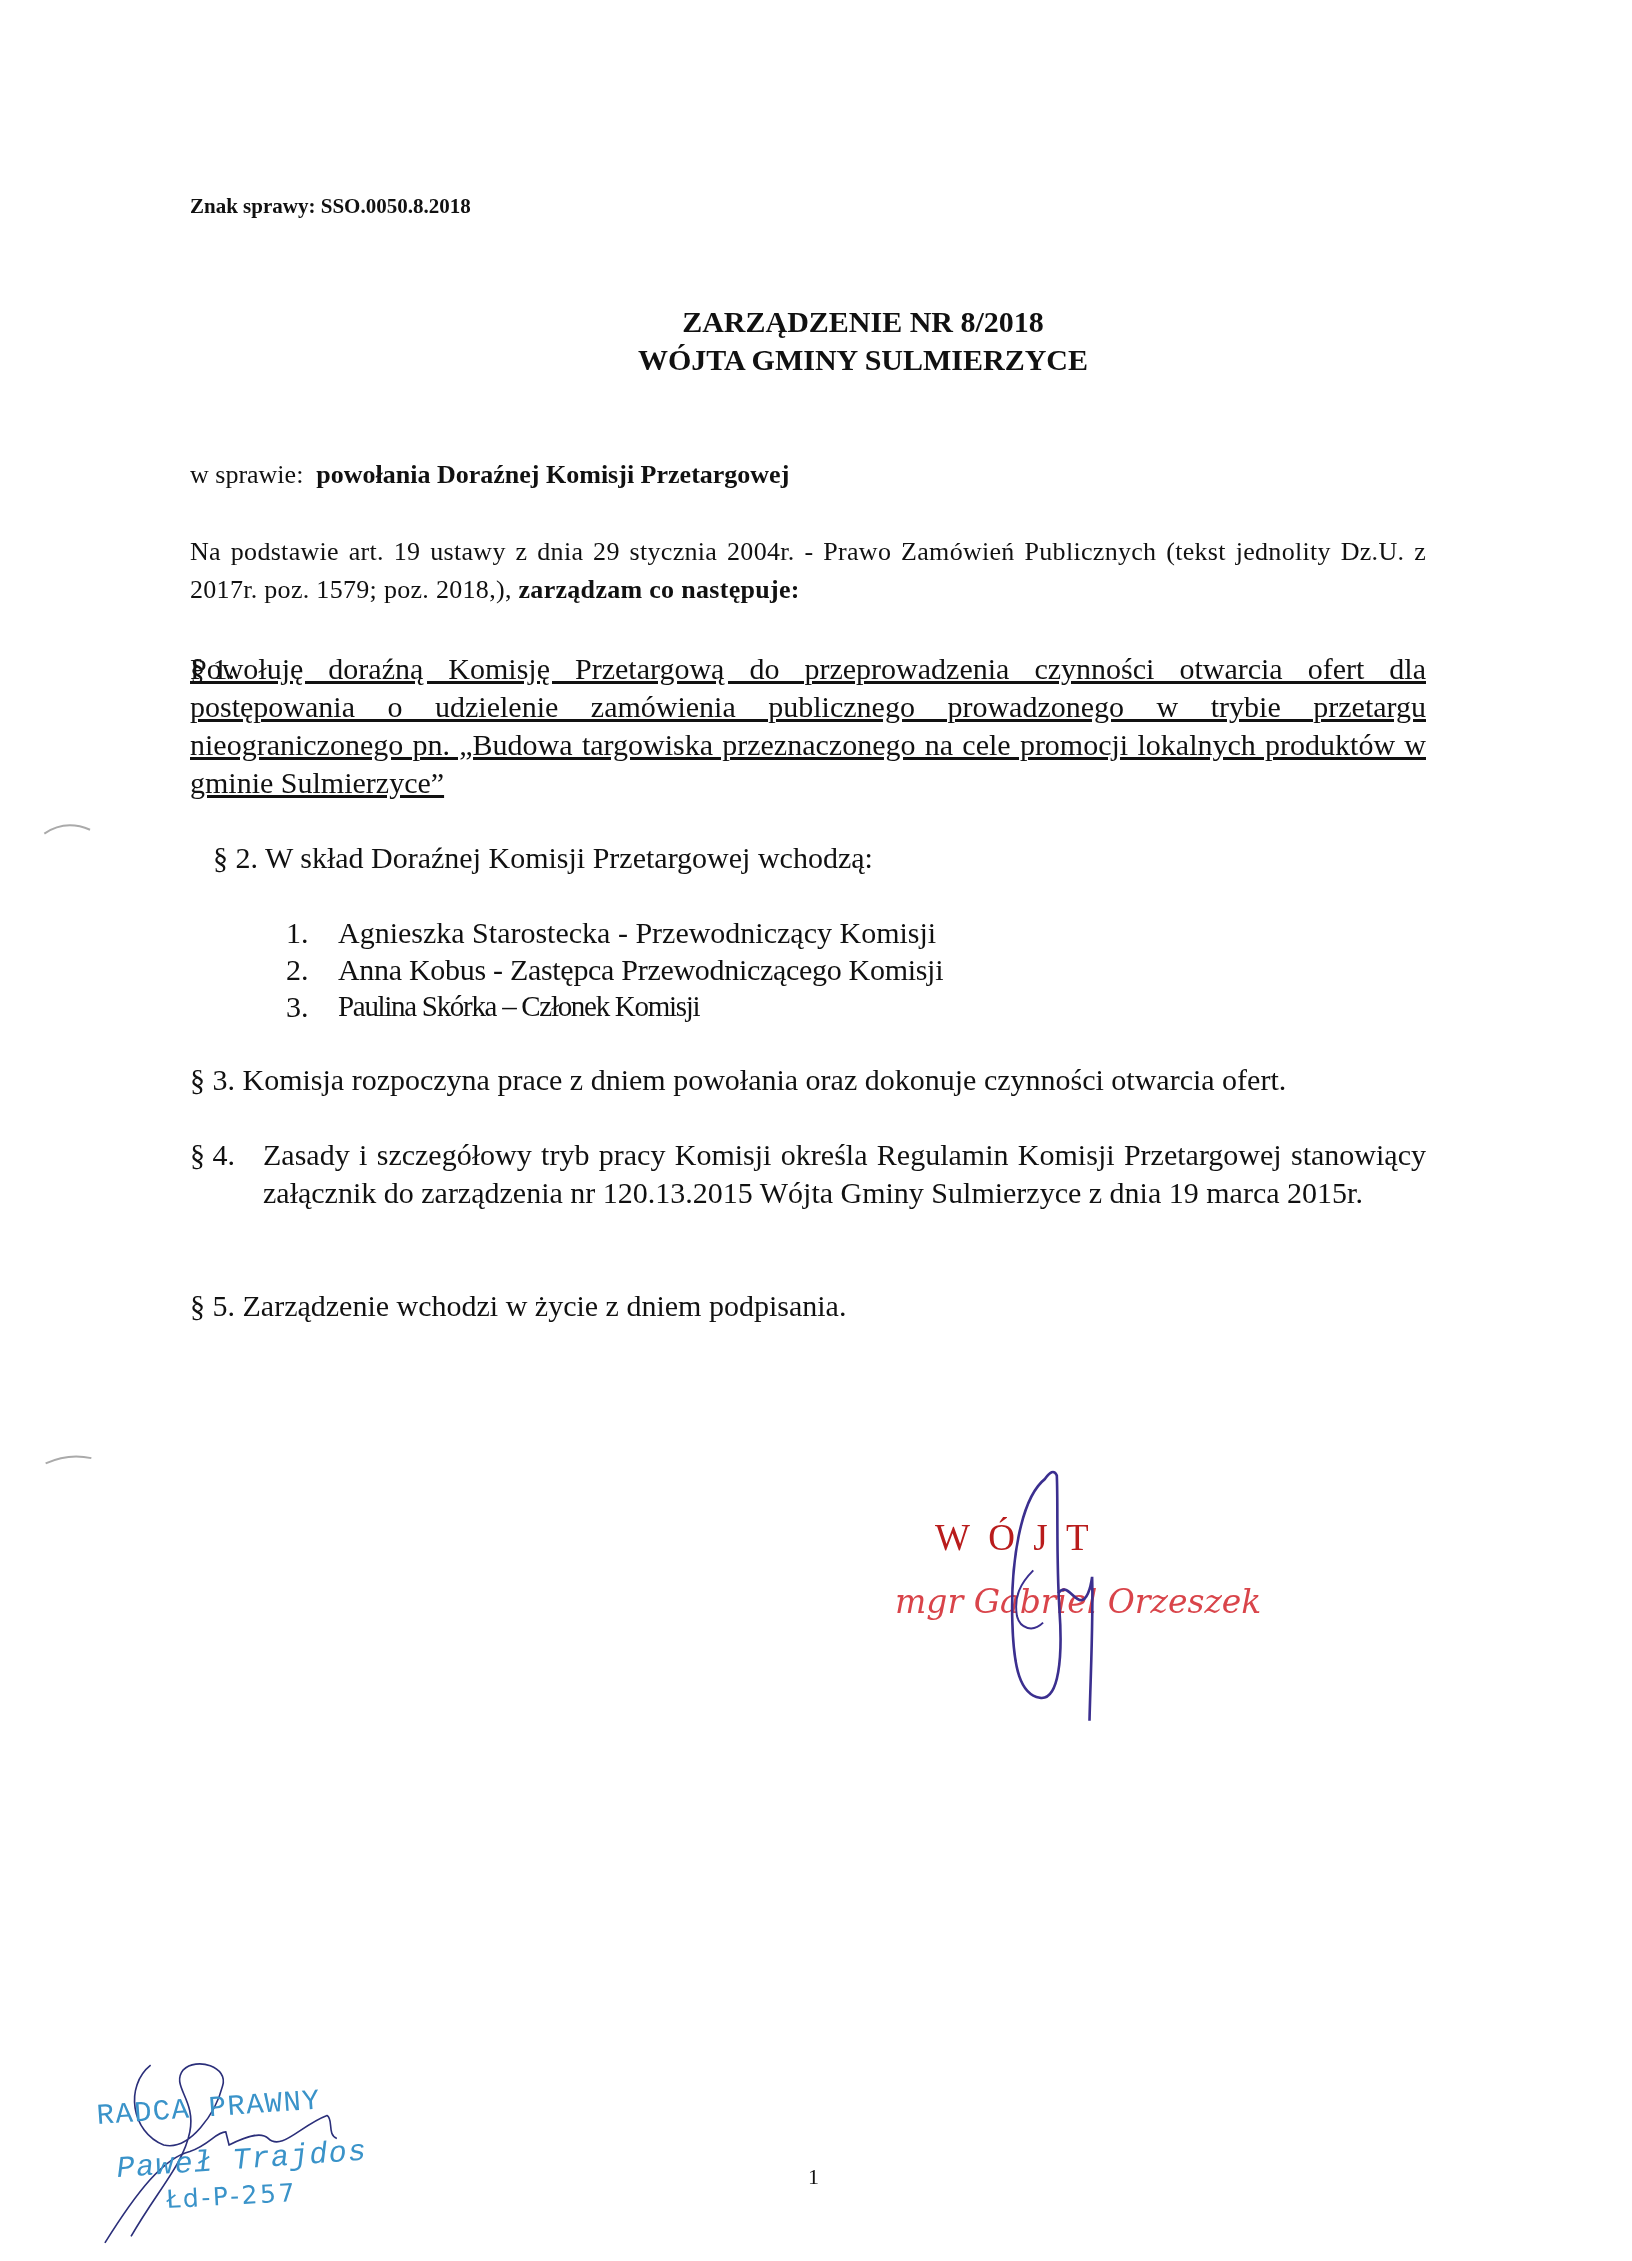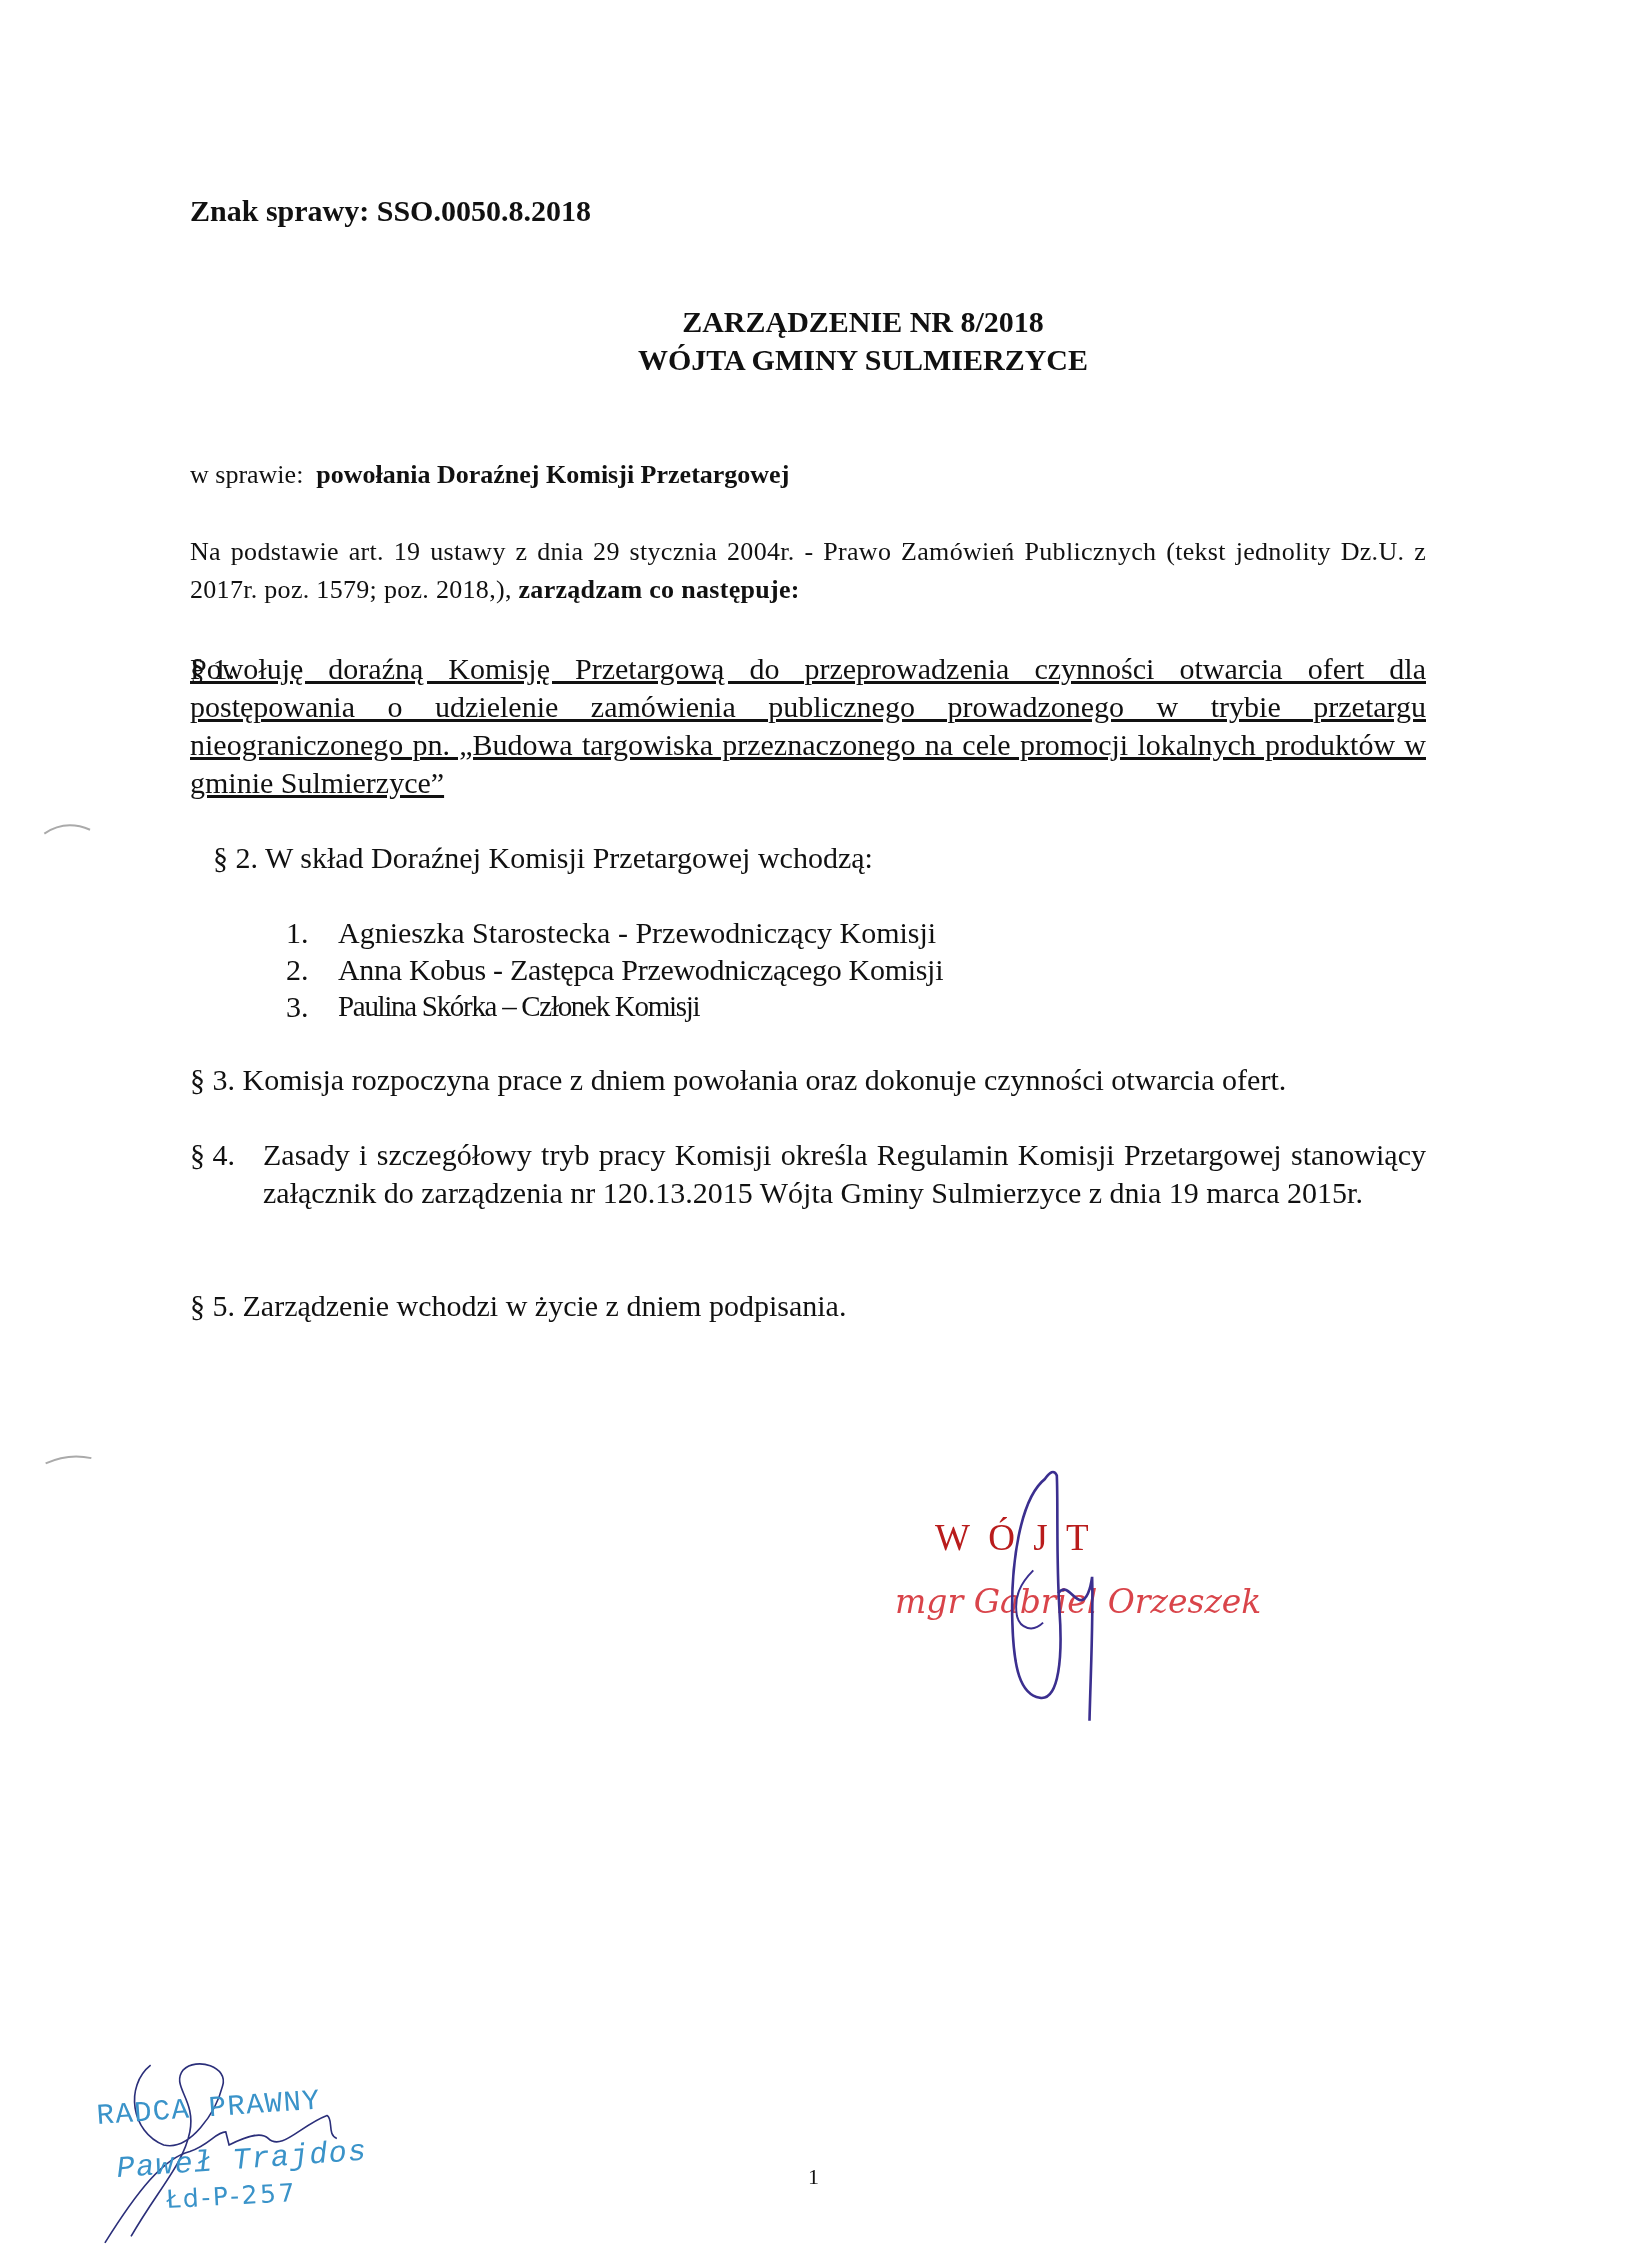--- a/index.html
+++ b/index.html
@@ -1,19 +1,19 @@
 <!DOCTYPE html>
 <html style="font-size:10.5px"><head>
 <meta charset="utf-8">
 <style>
   html, body { margin: 0; padding: 0; background: #ffffff; }
   body { width: 1633px; height: 2261px; position: relative; overflow: hidden;
          font-family: "Liberation Serif", "DejaVu Serif", serif; color: #111; }
   .abs { position: absolute; }
-  .case-no { left: 190px; top: 194px; font-size: 30px; font-weight: bold; }
+  .case-no { left: 190px; top: 194px; font-size: 21px; font-weight: bold; }
   .title-block { left: 0; width: 1633px; top: 303px; text-align: center; font-weight: bold; font-size: 30px; line-height: 38px; padding-left: 30px; }
   .title-block div { position: relative; left: 0px; }
   .t1 { margin-left: 33px; } .t2 { margin-left: 33px; } .t3 { margin-left: 33px; }
   .subject { left: 190px; top: 460px; font-size: 26px; }
   .subject b { font-weight: bold; }
   .basis { left: 190px; top: 533px; width: 1236px; font-size: 26px; line-height: 38px; text-align: justify; text-align-last: left; letter-spacing: 0.3px; }
   .para { font-size: 30px; line-height: 38px; }
   .p1 { left: 190px; top: 650px; width: 1236px; }
   .p1 .num { position: absolute; left: 0; top: 0; }
   .p1 .txt { text-align: justify; text-align-last: left; text-decoration: underline; }

